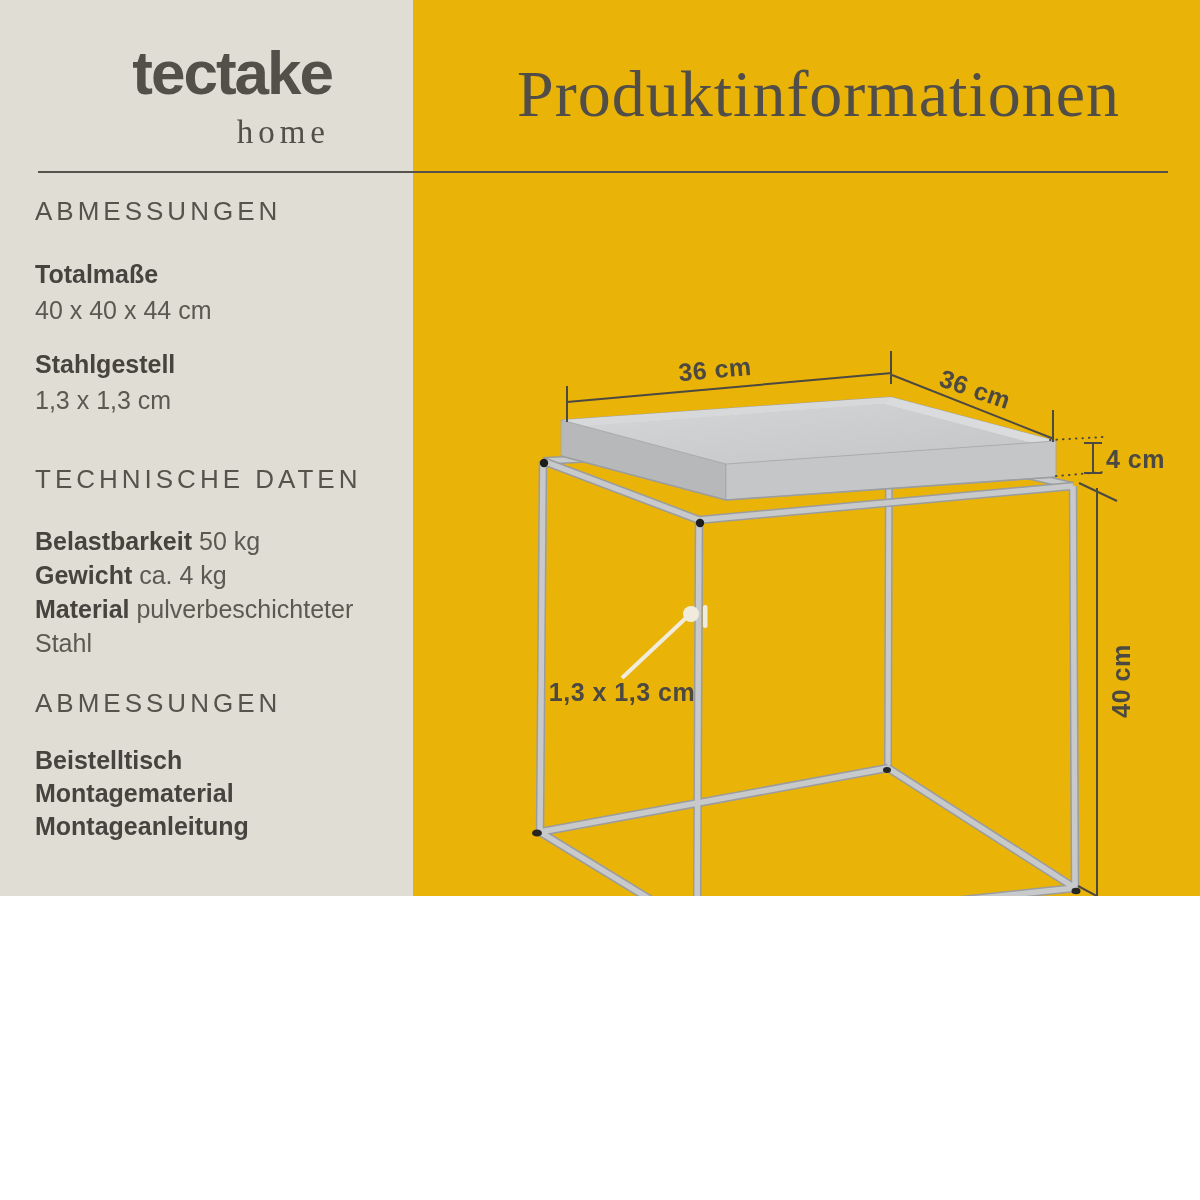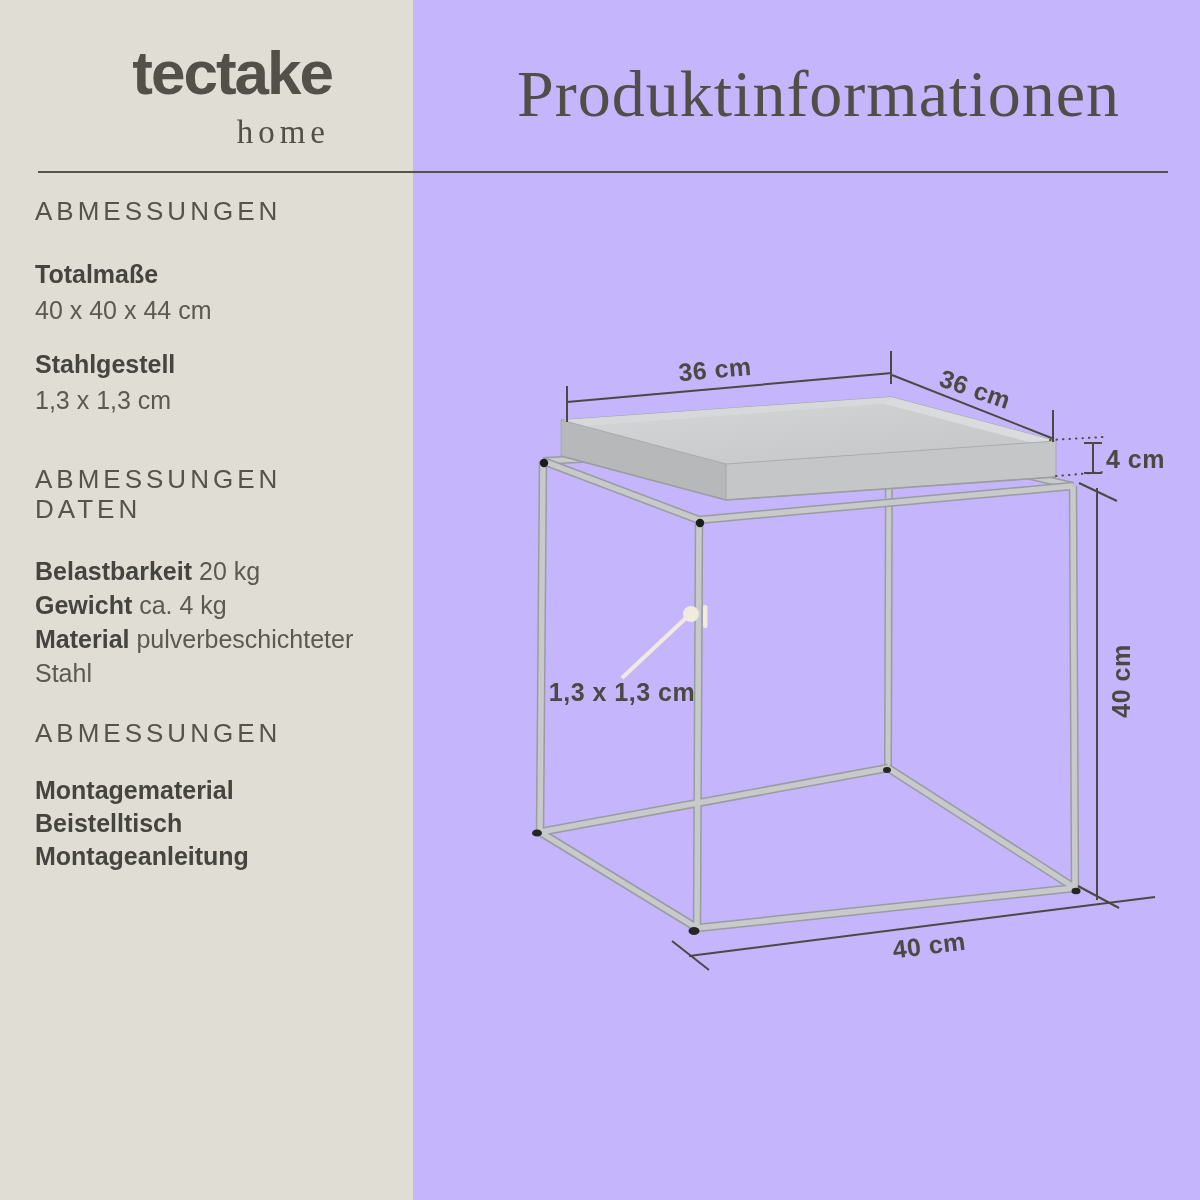--- a/index.html
+++ b/index.html
@@ -1,18 +1,18 @@
 <!DOCTYPE html>
 <html><head>
 <meta charset="utf-8">
 <title>Produktinformationen</title>
 <style>
   html,body{margin:0;padding:0;}
   body{width:1200px;height:1200px;background:#ffffff;font-family:"Liberation Sans","DejaVu Sans",sans-serif;}
-  .canvas{position:relative;width:1200px;height:1200px;overflow:hidden;background:#c4b5fd;}
+  .canvas{position:relative;width:1200px;height:896px;overflow:hidden;background:#eab308;}
 
   
   .sidebar{position:absolute;left:0;top:0;width:413px;height:1200px;background:#dfddd4;}
   .logo{position:absolute;top:42px;right:81px;display:flex;flex-direction:column;align-items:flex-end;color:#53504a;}
   .logo-main{font-size:62px;font-weight:bold;letter-spacing:-2px;line-height:1;}
   .logo-sub{font-family:"Liberation Serif","DejaVu Serif",serif;font-size:33px;letter-spacing:5px;line-height:1;margin-top:12px;margin-right:2px;}
 
   .divider{position:absolute;left:38px;top:171px;width:1130px;height:2px;background:#55534b;}
 
   .sidebar-content{position:absolute;left:35px;top:196px;width:345px;color:#53514a;}
@@ -53,31 +53,31 @@
       <div class="spec-item">
         <div class="spec-label">Totalmaße</div>
         <div class="spec-value">40 x 40 x 44 cm</div>
       </div>
       <div class="spec-item">
         <div class="spec-label">Stahlgestell</div>
         <div class="spec-value">1,3 x 1,3 cm</div>
       </div>
 
 
-      <div class="section-heading heading-tech">ABMESSUNGEN DATEN</div>
+      <div class="section-heading heading-tech">TECHNISCHE DATEN</div>
       <div class="tech-lines">
-        <div class="tech-line"><b>Belastbarkeit</b> <span>20 kg</span></div>
+        <div class="tech-line"><b>Belastbarkeit</b> <span>50 kg</span></div>
         <div class="tech-line"><b>Gewicht</b> <span>ca. 4 kg</span></div>
         <div class="tech-line"><b>Material</b> <span>pulverbeschichteter Stahl</span></div>
       </div>
 
       <div class="section-heading heading-scope">ABMESSUNGEN</div>
       <div class="scope-lines">
+        <div class="scope-line">Beistelltisch</div>
         <div class="scope-line">Montagematerial</div>
-        <div class="scope-line">Beistelltisch</div>
         <div class="scope-line">Montageanleitung</div>
       </div>
     </div>
   </aside>
 
   <div class="divider"></div>
 
   <h1 class="page-title" style="margin:12px;font-weight:normal;">Produktinformationen</h1>
 
   <svg class="diagram" viewBox="0 0 790 880" xmlns="http://www.w3.org/2000/svg">

